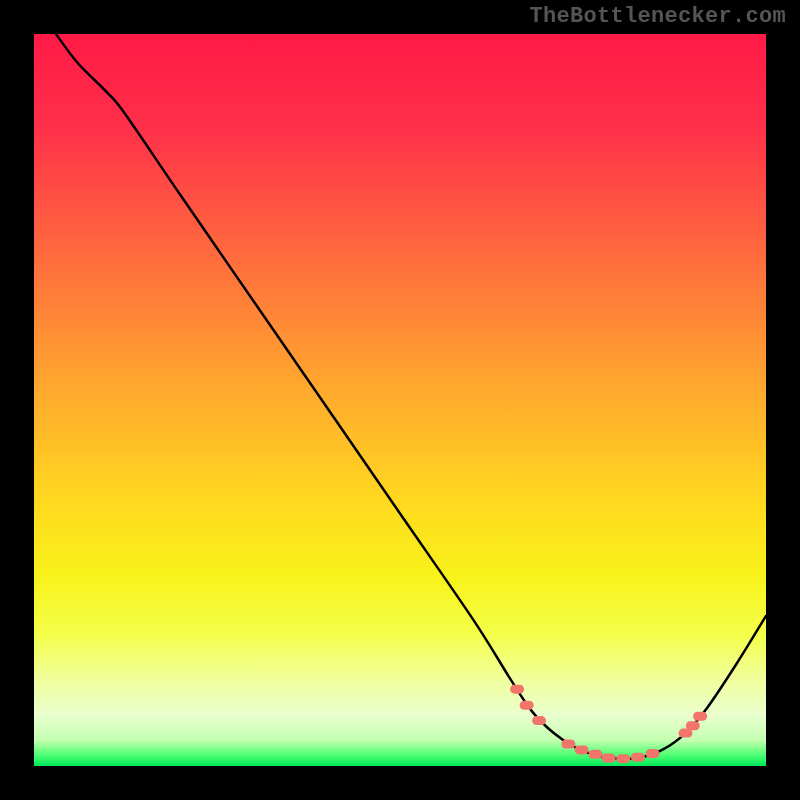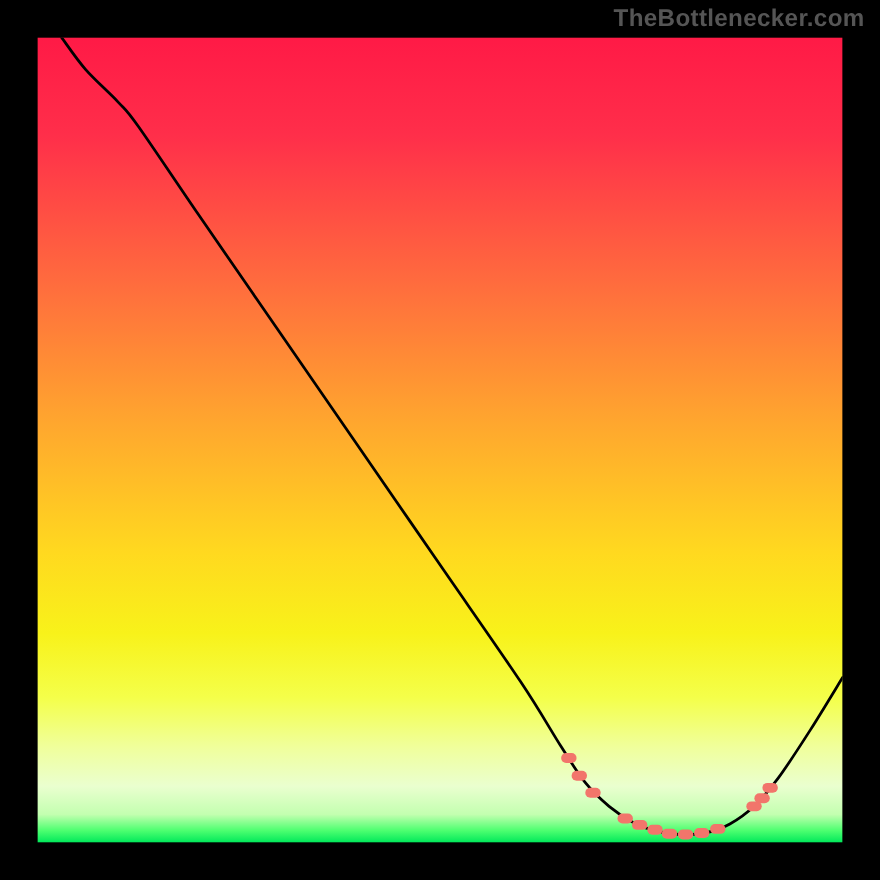--- a/index.html
+++ b/index.html
@@ -9,20 +9,21 @@
     height: 800px;
     background: #000;
     overflow: hidden;
     font-family: Arial, Helvetica, sans-serif;
   }
   .outer {
     position: relative;
     width: 800px;
     height: 800px;
     background: #000;
+    font-family: Liberation Mono, monospace;
   }
   .attribution {
     position: absolute;
     top: 4px;
     right: 14px;
     color: #555;
     font-size: 22px;
     font-weight: 600;
     letter-spacing: 0.3px;
     user-select: none;

